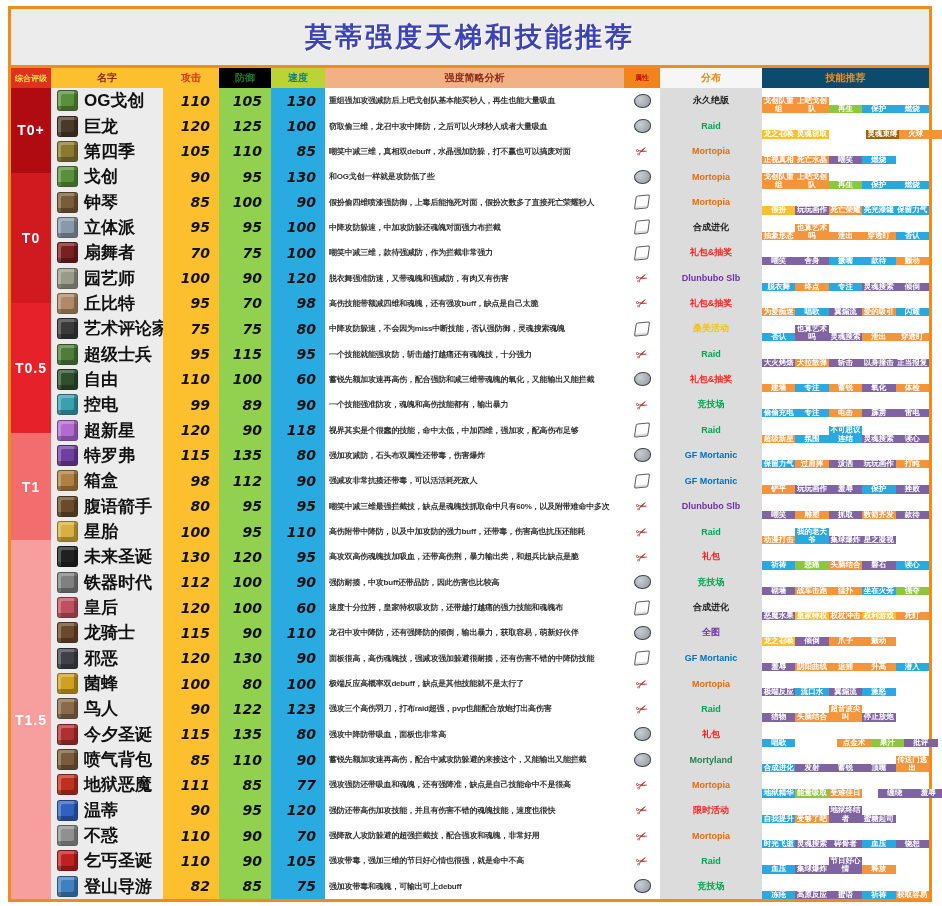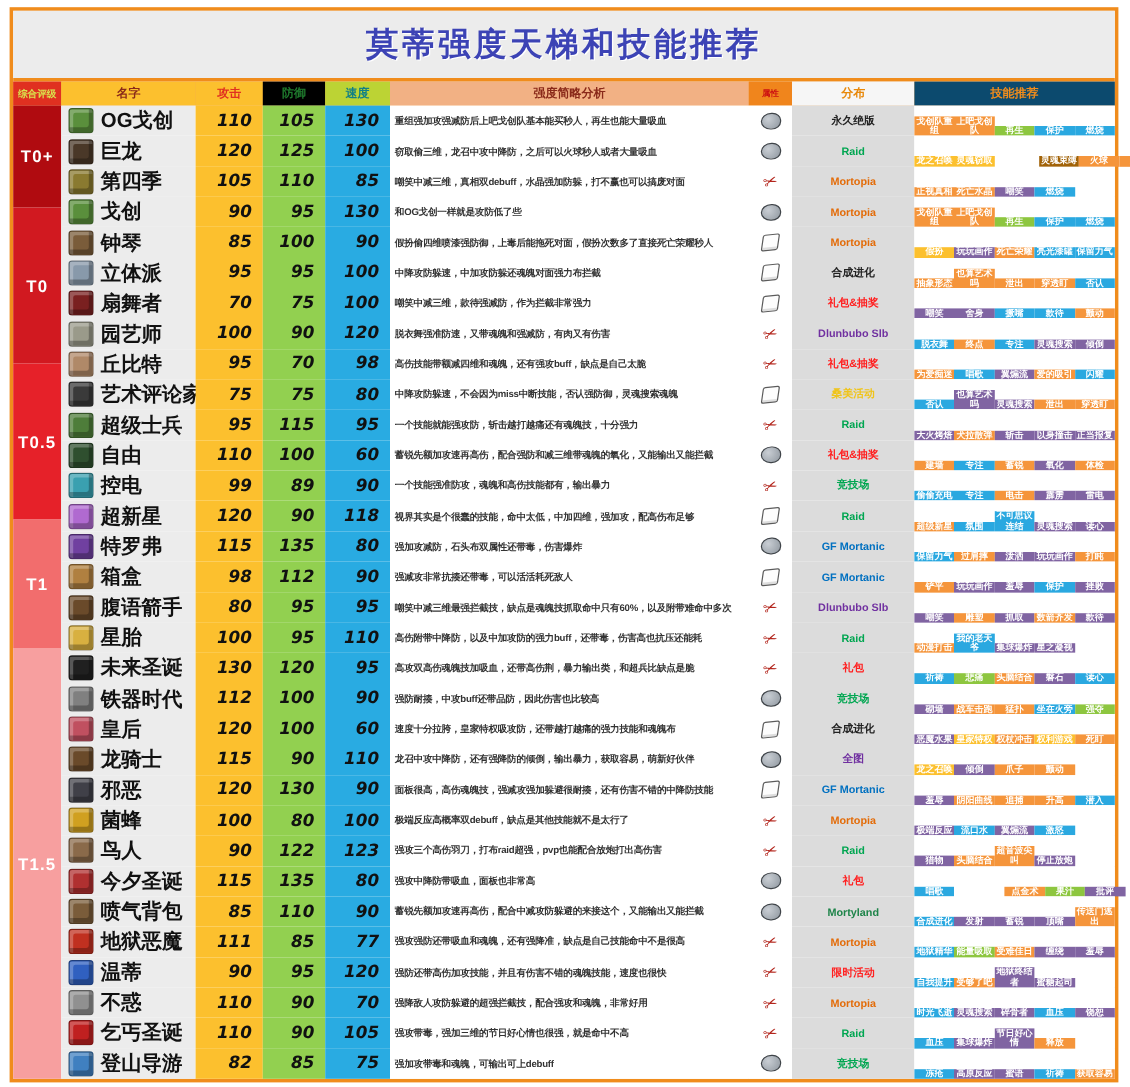--- a/index.html
+++ b/index.html
@@ -648,21 +648,21 @@
     <div class="cell stat spd">77</div>
     <div class="cell analysis-cell">强攻强防还带吸血和魂魄，还有强降准，缺点是自己技能命中不是很高</div>
     <div class="cell type-cell">
             <span class="icon-scissors">✂</span>
           </div>
     <div class="cell dist-cell" style="color: rgb(227, 108, 9);">Mortopia</div>
     <div class="cell skills-cell">
             <span class="chip" style="background: rgb(42, 168, 224);">地狱精华</span>
             <span class="chip" style="background: rgb(141, 198, 63);">能量吸取</span>
             <span class="chip" style="background: rgb(245, 149, 59);">受难佳日</span>
-            <span class="chip" style="background: rgb(128, 100, 162);">缠绕</span>
+            <span class="chip" style="background: rgb(128, 100, 162); margin-left: 16px;">缠绕</span>
             <span class="chip" style="background: rgb(128, 100, 162);">羞辱</span>
           </div>
   </div>
         <div class="row">
     <div class="cell name-cell">
       <span class="avatar" style="background: rgb(48, 96, 192);"></span>
       <span class="morty-name">温蒂</span>
     </div>
     <div class="cell stat atk">90</div>
     <div class="cell stat def">95</div>

